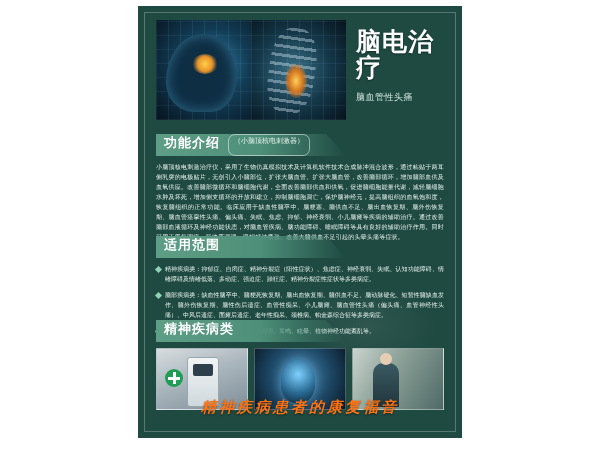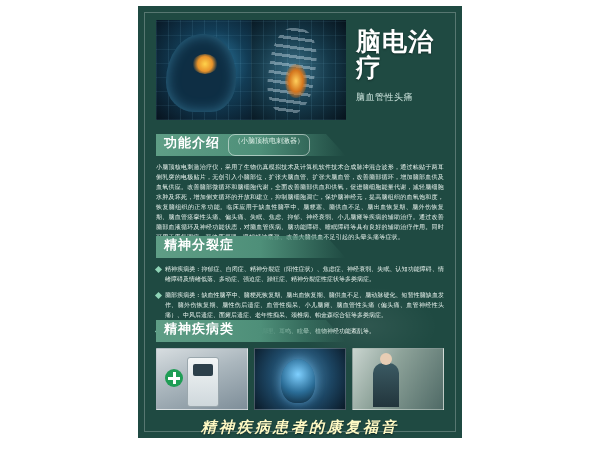--- a/index.html
+++ b/index.html
@@ -188,22 +188,22 @@
     background:linear-gradient(180deg,#3b5a63 0%,#22353c 100%);
     border-radius:10px 10px 0 0;
   }
   .person:before{
     content:"";position:absolute;left:7px;top:-10px;width:12px;height:12px;
     background:#e7cdb4;border-radius:50%;
   }
 
   
   .slogan{
-    position:absolute;left:0;top:412px;width:324px;text-align:center;
-    color:#fef9c3;font-size:15px;font-weight:bold;letter-spacing:3px;
+    position:absolute;left:0;top:392px;width:324px;text-align:center;
+    color:#f97316;font-size:15px;font-weight:bold;letter-spacing:3px;
     font-family:"DejaVu Serif","Liberation Serif",serif;
     font-style:italic;
     text-shadow:0 1px 2px rgba(0,0,0,.45);
   }
 </style>
 </head>
 <body>
 
 <div id="poster">
   <div class="page">
@@ -234,21 +234,21 @@
         <div class="ribbon"></div>
         <div class="t">功能介绍</div>
         <div class="note">（小脑顶核电刺激器）</div>
       </div>
       <div class="sec-body">小脑顶核电刺激治疗仪，采用了生物仿真模拟技术及计算机软件技术合成脉冲混合波形，通过粘贴于两耳侧乳突的电极贴片，无创引入小脑部位，扩张大脑血管、扩张大脑血管，改善脑部循环，增加脑部血供及血氧供应。改善脑部微循环和脑细胞代谢，全面改善脑部供血和供氧，促进脑细胞能量代谢，减轻脑细胞水肿及坏死，增加侧支循环的开放和建立，抑制脑细胞凋亡，保护脑神经元，提高脑组织的血氧饱和度，恢复脑组织的正常功能。临床应用于缺血性脑卒中、脑梗塞、脑供血不足、脑出血恢复期、脑外伤恢复期、脑血管痉挛性头痛、偏头痛、失眠、焦虑、抑郁、神经衰弱、小儿脑瘫等疾病的辅助治疗。通过改善脑部血液循环及神经功能状态，对脑血管疾病、脑功能障碍、睡眠障碍等具有良好的辅助治疗作用。同时可用于康复理疗、亚健康调理、缓解精神紧张、改善大脑供血不足引起的头晕头痛等症状。</div>
     </div>
 
     <div class="sec" style="top:230px;">
       <div class="sec-head">
         <div class="ribbon"></div>
-        <div class="t">精神分裂症</div>
+        <div class="t">适用范围</div>
       </div>
       <div class="bullets">
         <div class="bullet">
           <div class="dot"></div>
           <div class="btxt">精神疾病类：抑郁症、自闭症、精神分裂症（阳性症状）、焦虑症、神经衰弱、失眠、认知功能障碍、情绪障碍及情绪低落、多动症、强迫症、躁狂症、精神分裂症性症状等多类病症。</div>
         </div>
         <div class="bullet">
           <div class="dot"></div>
           <div class="btxt">脑部疾病类：缺血性脑卒中、脑梗死恢复期、脑出血恢复期、脑供血不足、脑动脉硬化、短暂性脑缺血发作、脑外伤恢复期、脑性伤后遗症、血管性痴呆、小儿脑瘫、脑血管性头痛（偏头痛、血管神经性头痛）、中风后遗症、面瘫后遗症、老年性痴呆、颈椎病、帕金森综合征等多类病症。</div>
         </div>

